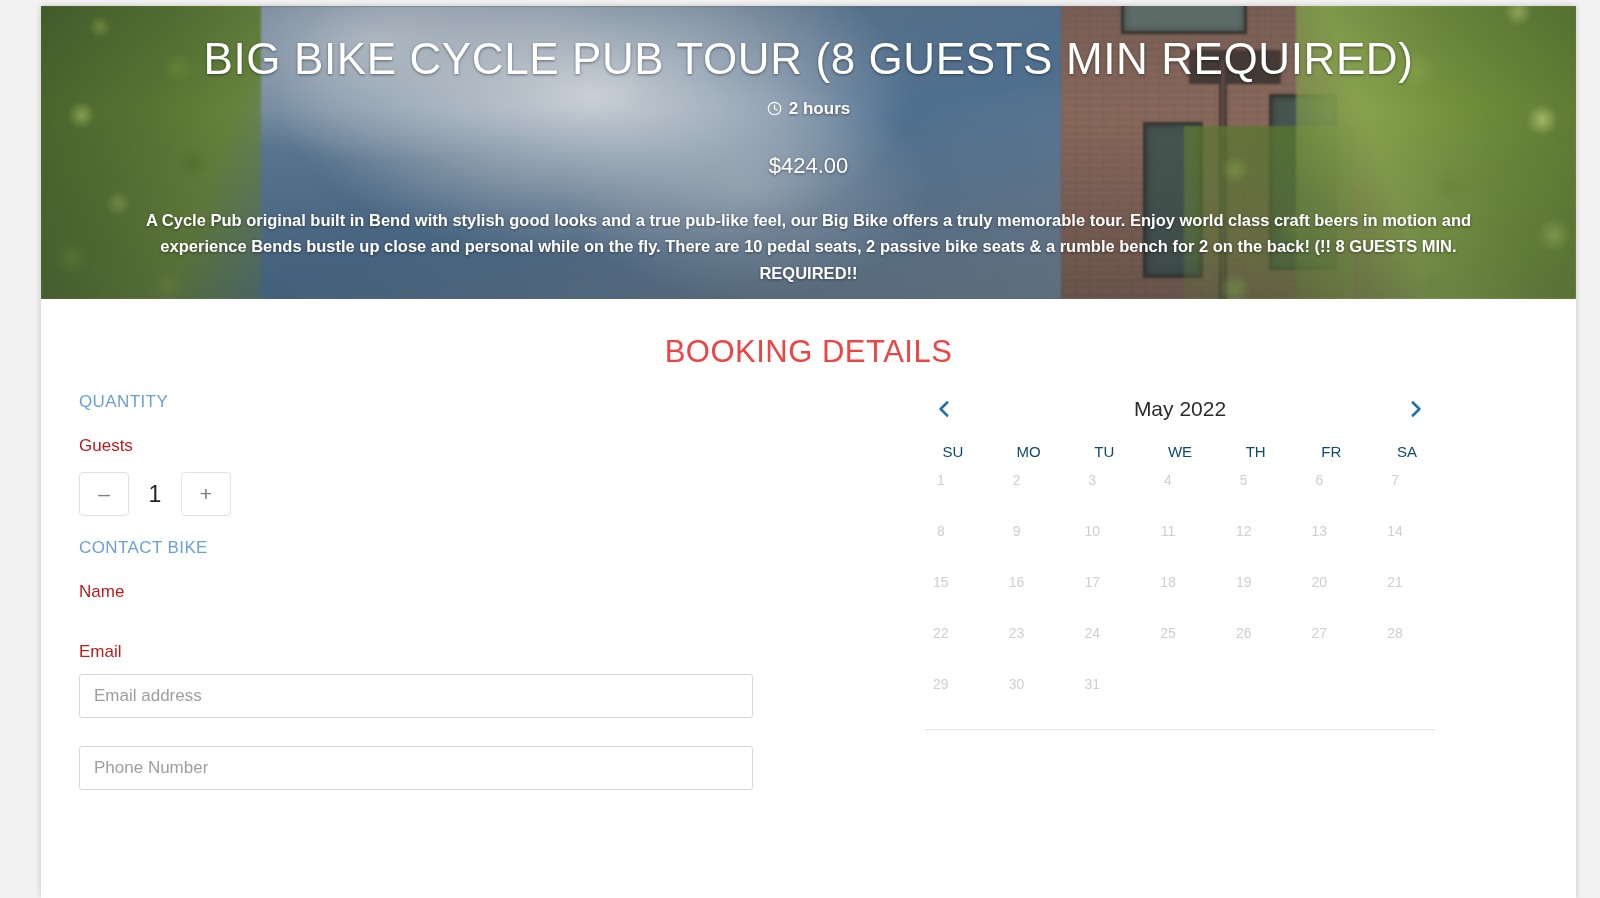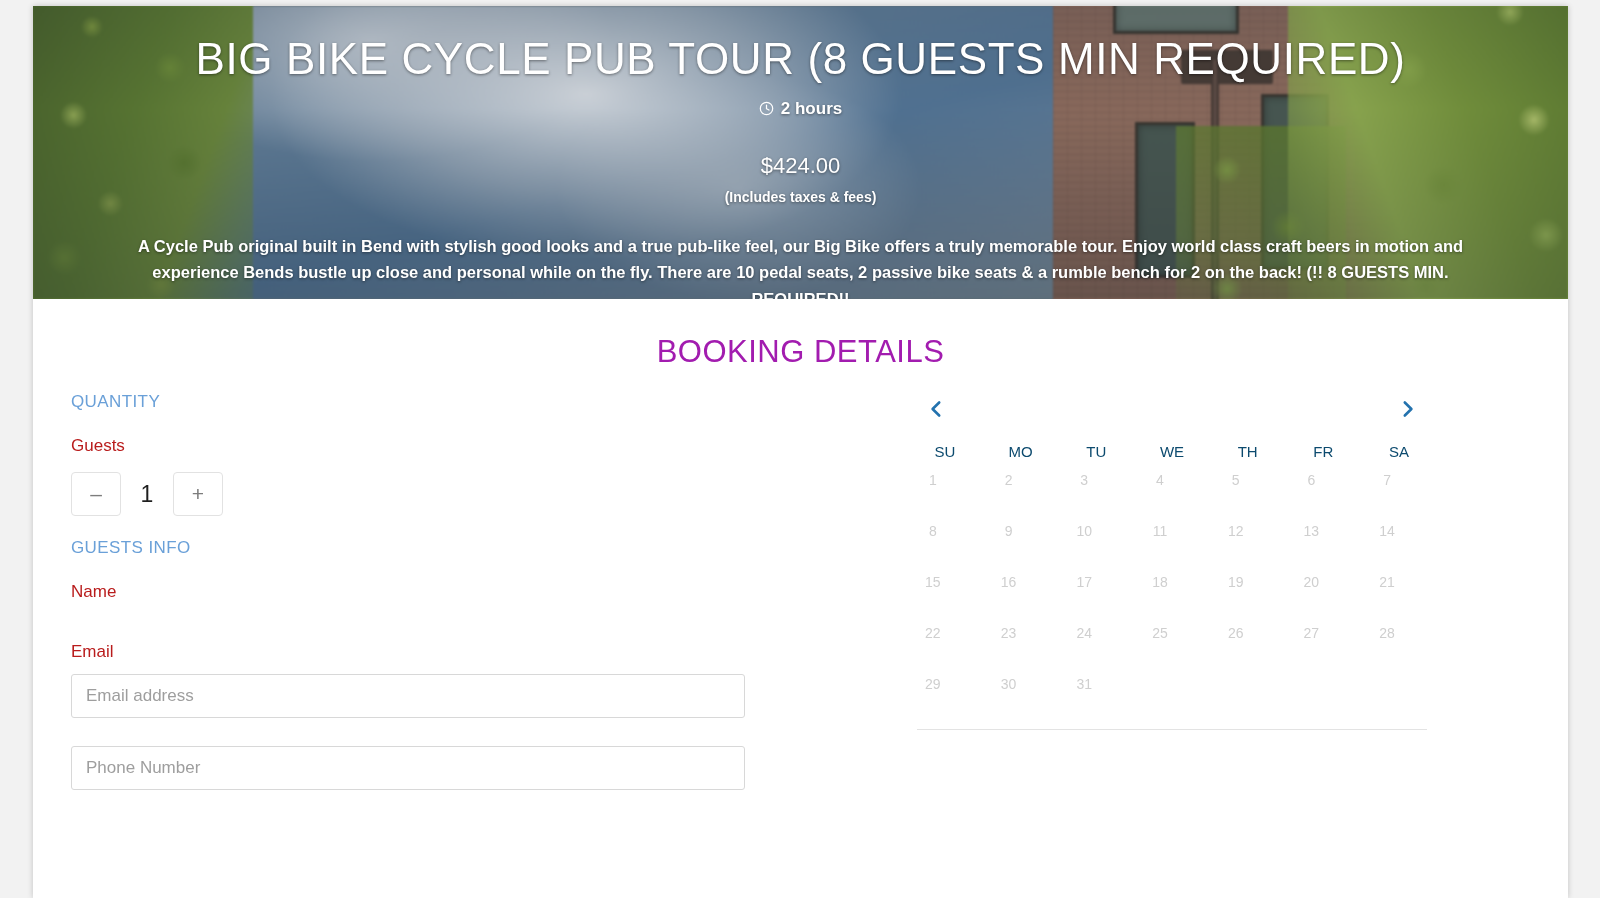--- a/index.html
+++ b/index.html
@@ -16,21 +16,21 @@
   #page {
     position: relative;
     width: 1600px;
     height: 898px;
     background: #f2f2f2;
   }
 
   
   .card {
     position: absolute;
-    left: 33px;
+    left: 41px;
     top: 6px;
     width: 1535px;
     height: 892px;
     background: #ffffff;
     box-shadow: 0 0 6px rgba(0,0,0,0.20);
     overflow: hidden;
   }
 
   
   .hero {
@@ -185,21 +185,21 @@
     font-weight: 700;
     line-height: 1.62;
   }
 
   
   .body-wrap { position: relative; padding-top: 0; }
   .booking-title {
     text-align: center;
     font-size: 31px;
     font-weight: 400;
-    color: #a21caf;
+    color: #ef4444;
     letter-spacing: 0.5px;
     margin: 35px 0 0 0;
   }
 
   .cols {
     display: flex;
     margin-top: 22px;
     gap: 36px;
   }
   .col-left { width: 820px; padding-left: 38px; box-sizing: border-box; }
@@ -352,21 +352,20 @@
           <span class="clock-ico">
             <svg width="15" height="15" viewBox="0 0 16 16" aria-hidden="true">
               <circle cx="8" cy="8" r="6.6" fill="none" stroke="#ffffff" stroke-width="1.3"></circle>
               <path d="M8 4.3 V8.2 L10.6 9.7" fill="none" stroke="#ffffff" stroke-width="1.3" stroke-linecap="round"></path>
             </svg>
           </span>
           <span>2 hours</span>
         </div>
 
         <div class="hero-price">$424.00</div>
-        <div class="hero-fees">(Includes taxes &amp; fees)</div>
         <div class="hero-desc">A Cycle Pub original built in Bend with stylish good looks and a true pub-like feel, our Big Bike offers a truly memorable tour. Enjoy world class craft beers in motion and experience Bends bustle up close and personal while on the fly. There are 10 pedal seats, 2 passive bike seats &amp; a rumble bench for 2 on the back! (!! 8 GUESTS MIN. REQUIRED!!</div>
       </div>
     </div>
 
     <div class="body-wrap">
       <h2 class="booking-title">BOOKING DETAILS</h2>
 
       <div class="cols">
 
         <div class="col-left">
@@ -374,21 +373,21 @@
           <div class="section-label">QUANTITY</div>
           <div class="field-label">Guests</div>
 
           <div class="stepper">
             <div class="step-btn">–</div>
             <div class="step-val">1</div>
             <div class="step-btn">+</div>
           </div>
 
           <div style="height:22px"></div>
-          <div class="section-label">GUESTS INFO</div>
+          <div class="section-label">CONTACT BIKE</div>
 
           <div class="field-label">Name</div>
           <div class="spacer-24"></div>
 
           <div class="field-label">Email</div>
           <input class="txt-input" type="text" placeholder="Email address" style="">
           <div class="spacer-24"></div>
 
           <input class="txt-input" type="text" placeholder="Phone Number" style="">
         </div>
@@ -397,20 +396,21 @@
           <div class="cal">
 
             <div class="cal-head">
               <div class="cal-nav">
                 <span>
                   <svg width="18" height="20" viewBox="0 0 18 20" aria-hidden="true">
                     <path d="M12.2 3.5 L5.6 10 L12.2 16.5" fill="none" stroke="#2372ae" stroke-width="2.6" stroke-linecap="round" stroke-linejoin="round"></path>
                   </svg>
                 </span>
               </div>
+              <div class="cal-month">May 2022</div>
               <div class="cal-nav">
                 <span>
                   <svg width="18" height="20" viewBox="0 0 18 20" aria-hidden="true">
                     <path d="M5.8 3.5 L12.4 10 L5.8 16.5" fill="none" stroke="#2372ae" stroke-width="2.6" stroke-linecap="round" stroke-linejoin="round"></path>
                   </svg>
                 </span>
               </div>
             </div>
 
             <table class="cal-grid">

